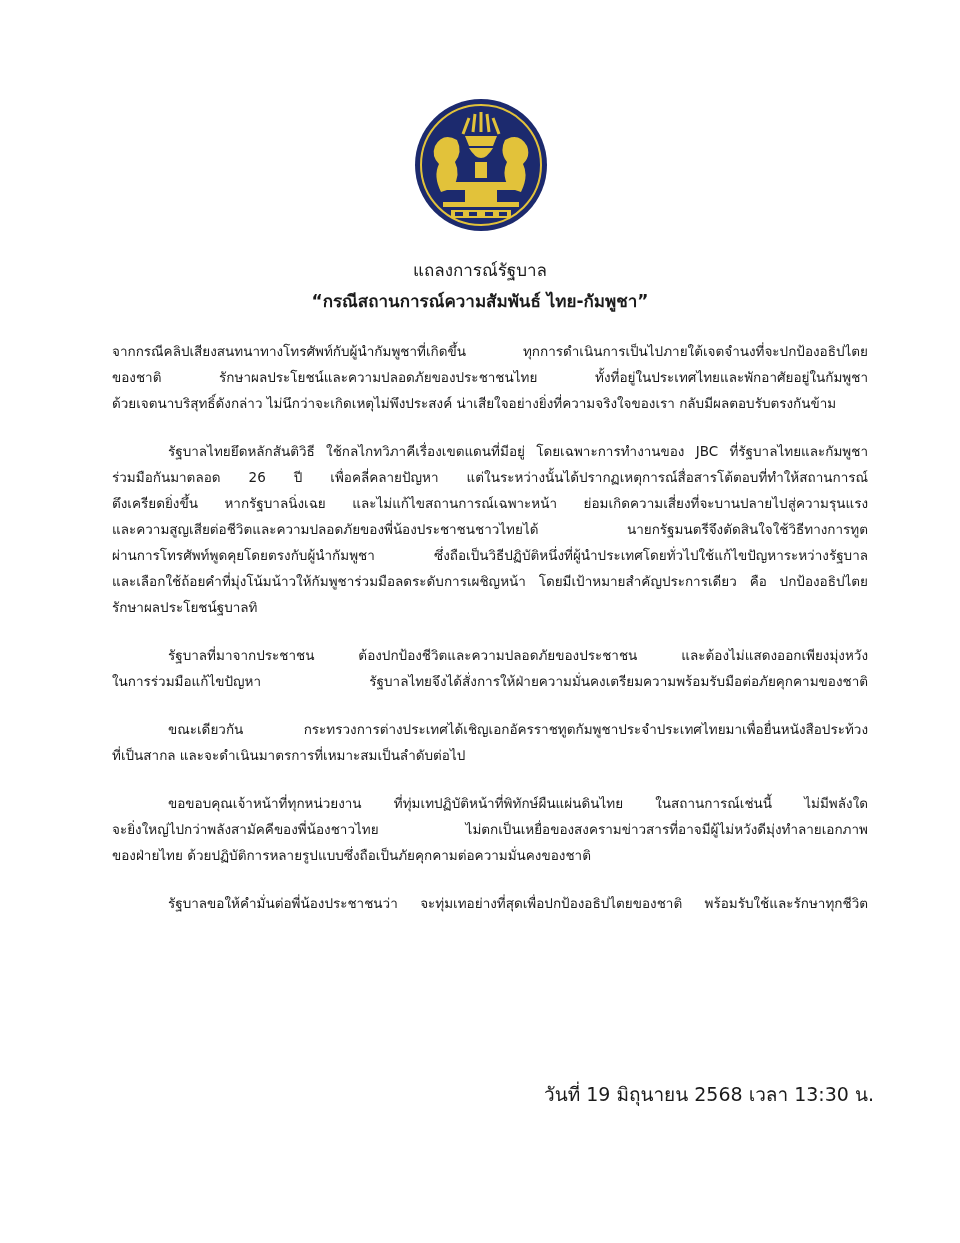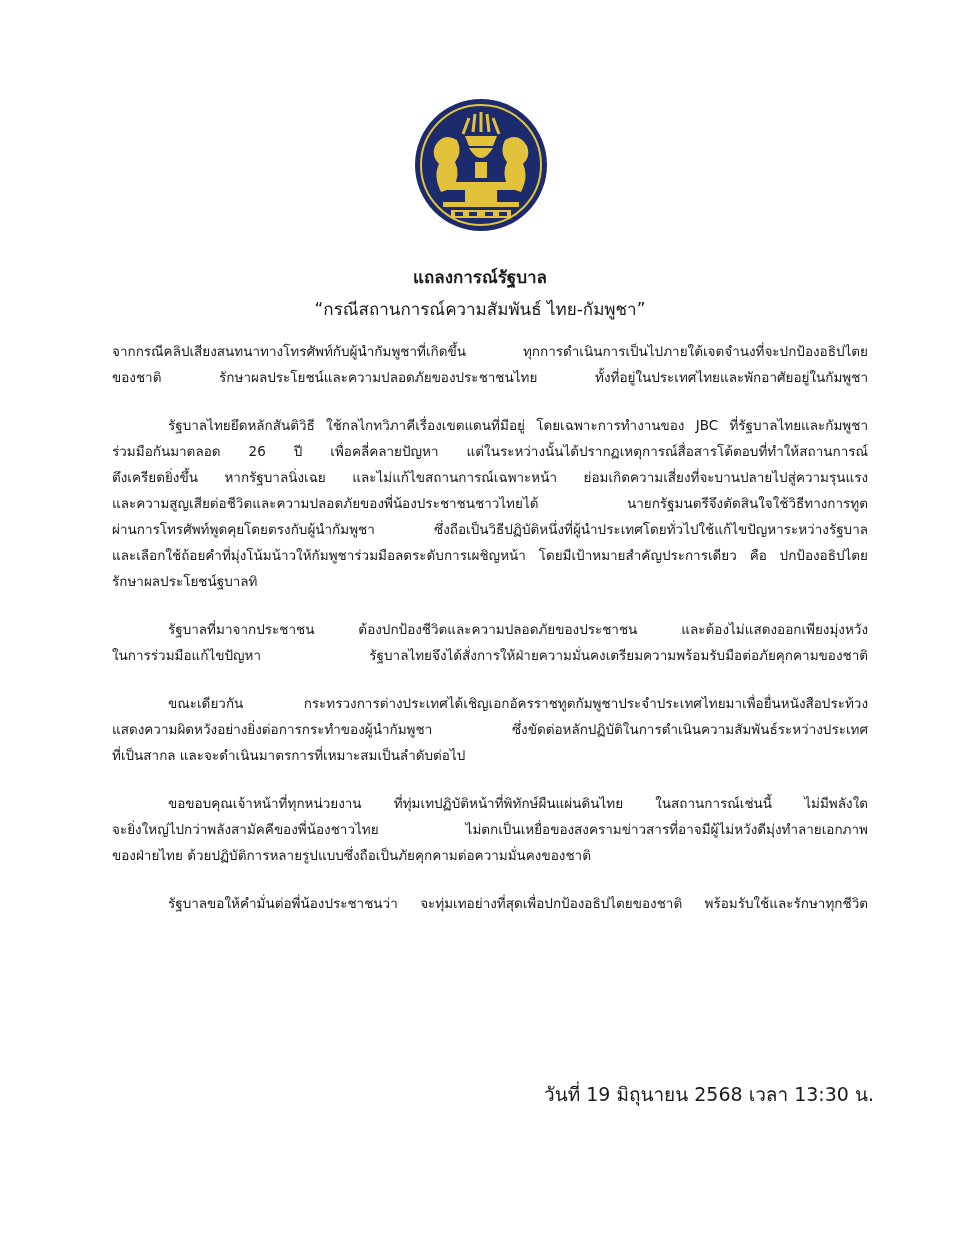--- a/index.html
+++ b/index.html
@@ -7,24 +7,24 @@
       width: 960px; height: 1243px; overflow: hidden;
       font-family: "DejaVu Sans", "Liberation Sans", sans-serif;
       color: #1a1a1a; position: relative;
     }
     .page { position: absolute; left: 0; top: 0; width: 960px; height: 1243px; }
     .emblem {
       position: absolute; left: 413px; top: 96px; width: 136px; height: 138px;
     }
     .title-block { position: absolute; left: 0; top: 258px; width: 960px; text-align: center; }
     .title {
-      font-weight: bold; font-size: 17px; line-height: 24px; margin: 7px;
+      font-weight: normal; font-size: 17px; line-height: 24px; margin: 0;
     }
     .subtitle {
-      font-weight: normal; font-size: 17px; line-height: 26px; margin: 6px 0 4px 0;
+      font-weight: bold; font-size: 17px; line-height: 26px; margin: 6px 0 4px 0;
     }
     .body {
       position: absolute; left: 112px; top: 338px; width: 756px;
     }
     .para { margin: 0 0 22px 0; }
     .line {
       font-size: 13.5px; line-height: 26px; height: 26px;
       white-space: nowrap; overflow: hidden; text-align: justify;
       text-align-last: justify;
     }
@@ -63,40 +63,40 @@
 
   <div class="title-block">
     <p class="title">แถลงการณ์รัฐบาล</p>
     <p class="subtitle">“กรณีสถานการณ์ความสัมพันธ์ ไทย-กัมพูชา”</p>
   </div>
 
   <div class="body">
     <div class="para">
       <div class="line">จากกรณีคลิปเสียงสนทนาทางโทรศัพท์กับผู้นำกัมพูชาที่เกิดขึ้น ทุกการดำเนินการเป็นไปภายใต้เจตจำนงที่จะปกป้องอธิปไตย</div>
       <div class="line">ของชาติ รักษาผลประโยชน์และความปลอดภัยของประชาชนไทย ทั้งที่อยู่ในประเทศไทยและพักอาศัยอยู่ในกัมพูชา</div>
+      <div class="line last">ด้วยเจตนาบริสุทธิ์ดังกล่าว ไม่นึกว่าจะเกิดเหตุไม่พึงประสงค์ น่าเสียใจอย่างยิ่งที่ความจริงใจของเรา กลับมีผลตอบรับตรงกันข้าม</div>
     </div>
 
     <div class="para">
       <div class="line first">รัฐบาลไทยยึดหลักสันติวิธี ใช้กลไกทวิภาคีเรื่องเขตแดนที่มีอยู่ โดยเฉพาะการทำงานของ JBC ที่รัฐบาลไทยและกัมพูชา</div>
       <div class="line">ร่วมมือกันมาตลอด 26 ปี เพื่อคลี่คลายปัญหา แต่ในระหว่างนั้นได้ปรากฏเหตุการณ์สื่อสารโต้ตอบที่ทำให้สถานการณ์</div>
       <div class="line">ตึงเครียดยิ่งขึ้น หากรัฐบาลนิ่งเฉย และไม่แก้ไขสถานการณ์เฉพาะหน้า ย่อมเกิดความเสี่ยงที่จะบานปลายไปสู่ความรุนแรง</div>
       <div class="line">และความสูญเสียต่อชีวิตและความปลอดภัยของพี่น้องประชาชนชาวไทยได้ นายกรัฐมนตรีจึงตัดสินใจใช้วิธีทางการทูต</div>
       <div class="line">ผ่านการโทรศัพท์พูดคุยโดยตรงกับผู้นำกัมพูชา ซึ่งถือเป็นวิธีปฏิบัติหนึ่งที่ผู้นำประเทศโดยทั่วไปใช้แก้ไขปัญหาระหว่างรัฐบาล</div>
       <div class="line">และเลือกใช้ถ้อยคำที่มุ่งโน้มน้าวให้กัมพูชาร่วมมือลดระดับการเผชิญหน้า โดยมีเป้าหมายสำคัญประการเดียว คือ ปกป้องอธิปไตย</div>
       <div class="line last">รักษาผลประโยชน์ฐบาลทิ</div>
     </div>
 
     <div class="para">
       <div class="line first">รัฐบาลที่มาจากประชาชน ต้องปกป้องชีวิตและความปลอดภัยของประชาชน และต้องไม่แสดงออกเพียงมุ่งหวัง</div>
       <div class="line">ในการร่วมมือแก้ไขปัญหา รัฐบาลไทยจึงได้สั่งการให้ฝ่ายความมั่นคงเตรียมความพร้อมรับมือต่อภัยคุกคามของชาติ</div>
     </div>
 
     <div class="para">
       <div class="line first">ขณะเดียวกัน กระทรวงการต่างประเทศได้เชิญเอกอัครราชทูตกัมพูชาประจำประเทศไทยมาเพื่อยื่นหนังสือประท้วง</div>
-      <div class="line">แสดงความผิดหวังอย่างยิ่งต่อการกระทำของผู้นำกัมพูชา ซึ่งขัดต่อหลักปฏิบัติในการดำเนินความสัมพันธ์ระหว่างประเทศ</div>
       <div class="line last">ที่เป็นสากล และจะดำเนินมาตรการที่เหมาะสมเป็นลำดับต่อไป</div>
     </div>
 
     <div class="para">
       <div class="line first">ขอขอบคุณเจ้าหน้าที่ทุกหน่วยงาน ที่ทุ่มเทปฏิบัติหน้าที่พิทักษ์ผืนแผ่นดินไทย ในสถานการณ์เช่นนี้ ไม่มีพลังใด</div>
       <div class="line">จะยิ่งใหญ่ไปกว่าพลังสามัคคีของพี่น้องชาวไทย ไม่ตกเป็นเหยื่อของสงครามข่าวสารที่อาจมีผู้ไม่หวังดีมุ่งทำลายเอกภาพ</div>
       <div class="line last">ของฝ่ายไทย ด้วยปฏิบัติการหลายรูปแบบซึ่งถือเป็นภัยคุกคามต่อความมั่นคงของชาติ</div>
     </div>
 
     <div class="para">

